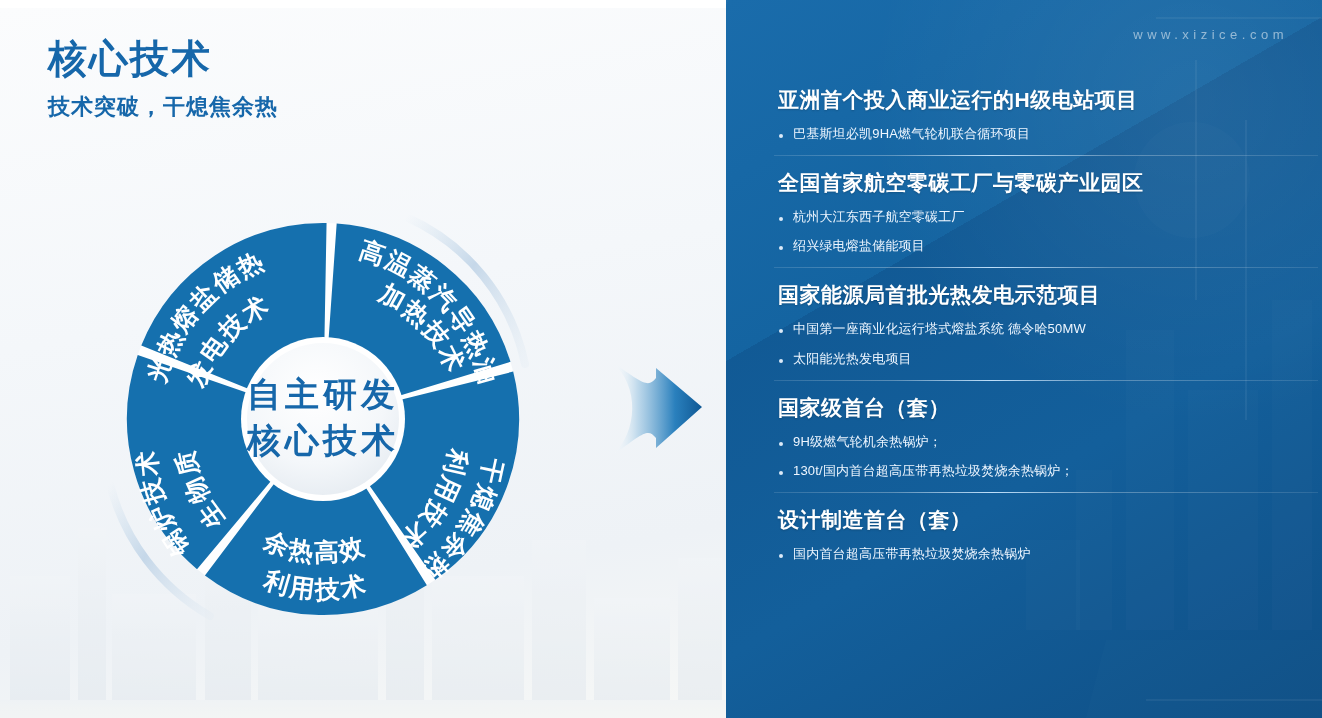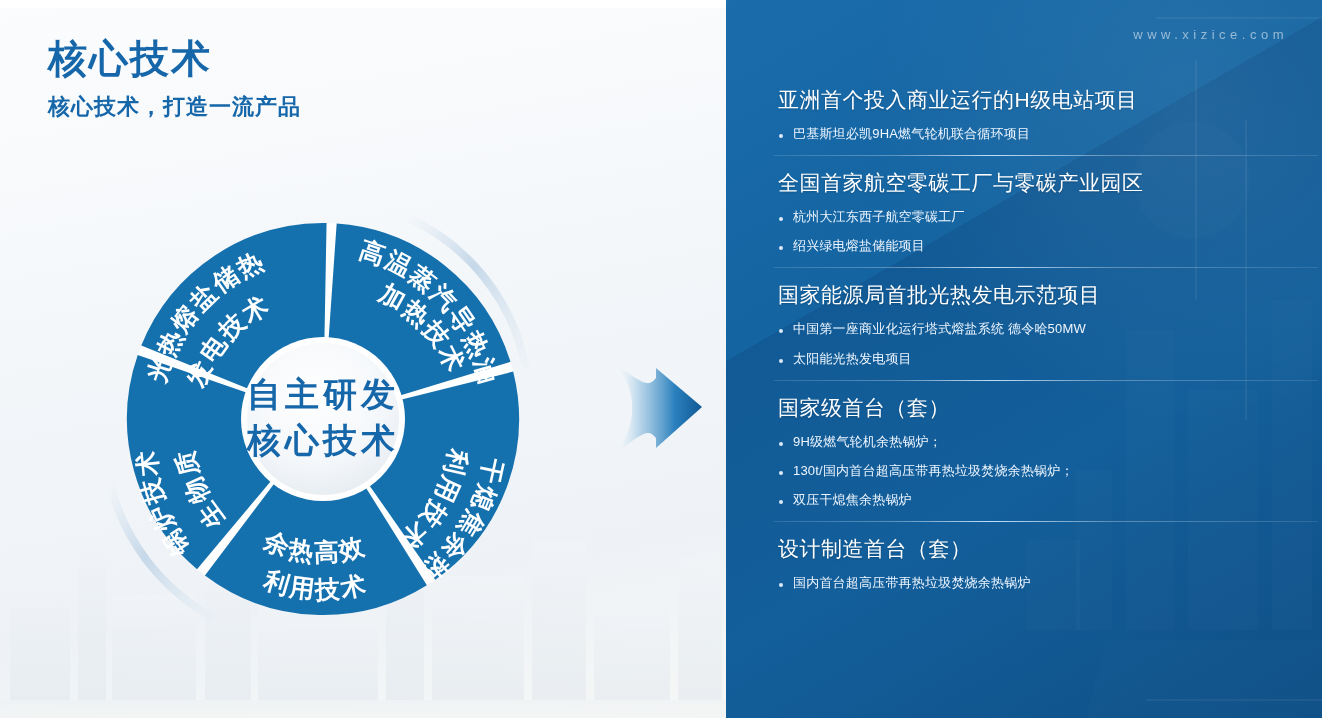--- a/index.html
+++ b/index.html
@@ -71,21 +71,21 @@
     color:rgba(255,255,255,.52); font-size:13px; letter-spacing:4.5px;
   }
 
   .sections{ position:absolute; left:52px; top:86px; width:520px; }
   .section{ position:relative; }
   .divider{
     position:relative; height:1px; width:544px; margin:11px 0 13px -4px;
     background:linear-gradient(to right,rgba(255,255,255,.12) 0%,rgba(255,255,255,.30) 22%,rgba(200,230,255,.95) 40%,rgba(255,255,255,.30) 62%,rgba(255,255,255,.10) 100%);
   }
   .sec-title{
-    color:#ffffff; font-size:21px; font-weight:normal; letter-spacing:.5px;
+    color:#ffffff; font-size:21px; font-weight:bold; letter-spacing:.5px;
     margin-bottom:10px; text-shadow:0 1px 2px rgba(0,0,0,.18);
   }
   .bullet{
     color:#eef6ff; font-size:13px; line-height:1.55;
     padding-left:15px; position:relative; margin-bottom:9px; letter-spacing:.2px;
   }
   .bullet::before{
     content:""; position:absolute; left:1px; top:10px;
     width:4px; height:4px; border-radius:50%; background:#dceaf8;
   }
@@ -105,21 +105,21 @@
       <span style="left:258px; width:120px; height:120px;"></span>
       <span style="left:386px; width:38px;  height:205px;"></span>
       <span style="left:432px; width:92px;  height:150px;"></span>
       <span style="left:532px; width:54px;  height:186px;"></span>
       <span style="left:594px; width:76px;  height:128px;"></span>
       <span style="left:678px; width:44px;  height:168px;"></span>
       <span style="left:0;     width:726px; height:26px; background:linear-gradient(to top,#f6f7f3,#eef2f5);"></span>
     </div>
 
     <div class="left-title">核心技术</div>
-    <div class="left-sub">核心技术，打造一流产品</div>
+    <div class="left-sub">技术突破，干熄焦余热</div>
 
     <div class="donut-wrap">
       <svg width="470" height="470" viewBox="0 0 470 470">
         <defs>
 
           <linearGradient id="arcg" x1="0" y1="0" x2="1" y2="1">
             <stop offset="0%" stop-color="#cfe0ee" stop-opacity="0"></stop>
             <stop offset="45%" stop-color="#c3d6e8" stop-opacity=".95"></stop>
             <stop offset="100%" stop-color="#dfe9f2" stop-opacity=".25"></stop>
           </linearGradient>
@@ -265,21 +265,20 @@
         <div class="sec-title">国家能源局首批光热发电示范项目</div>
         <div class="bullet">中国第一座商业化运行塔式熔盐系统 德令哈50MW</div>
         <div class="bullet">太阳能光热发电项目</div>
       </div>
       <div class="divider"></div>
 
       <div class="section">
         <div class="sec-title">国家级首台（套）</div>
         <div class="bullet">9H级燃气轮机余热锅炉；</div>
         <div class="bullet"> 130t/国内首台超高压带再热垃圾焚烧余热锅炉；</div>
-        <div class="bullet">双压干熄焦余热锅炉</div>
       </div>
       <div class="divider"></div>
 
       <div class="section">
         <div class="sec-title">设计制造首台（套）</div>
         <div class="bullet">国内首台超高压带再热垃圾焚烧余热锅炉</div>
       </div>
 
     </div>
   </div>

